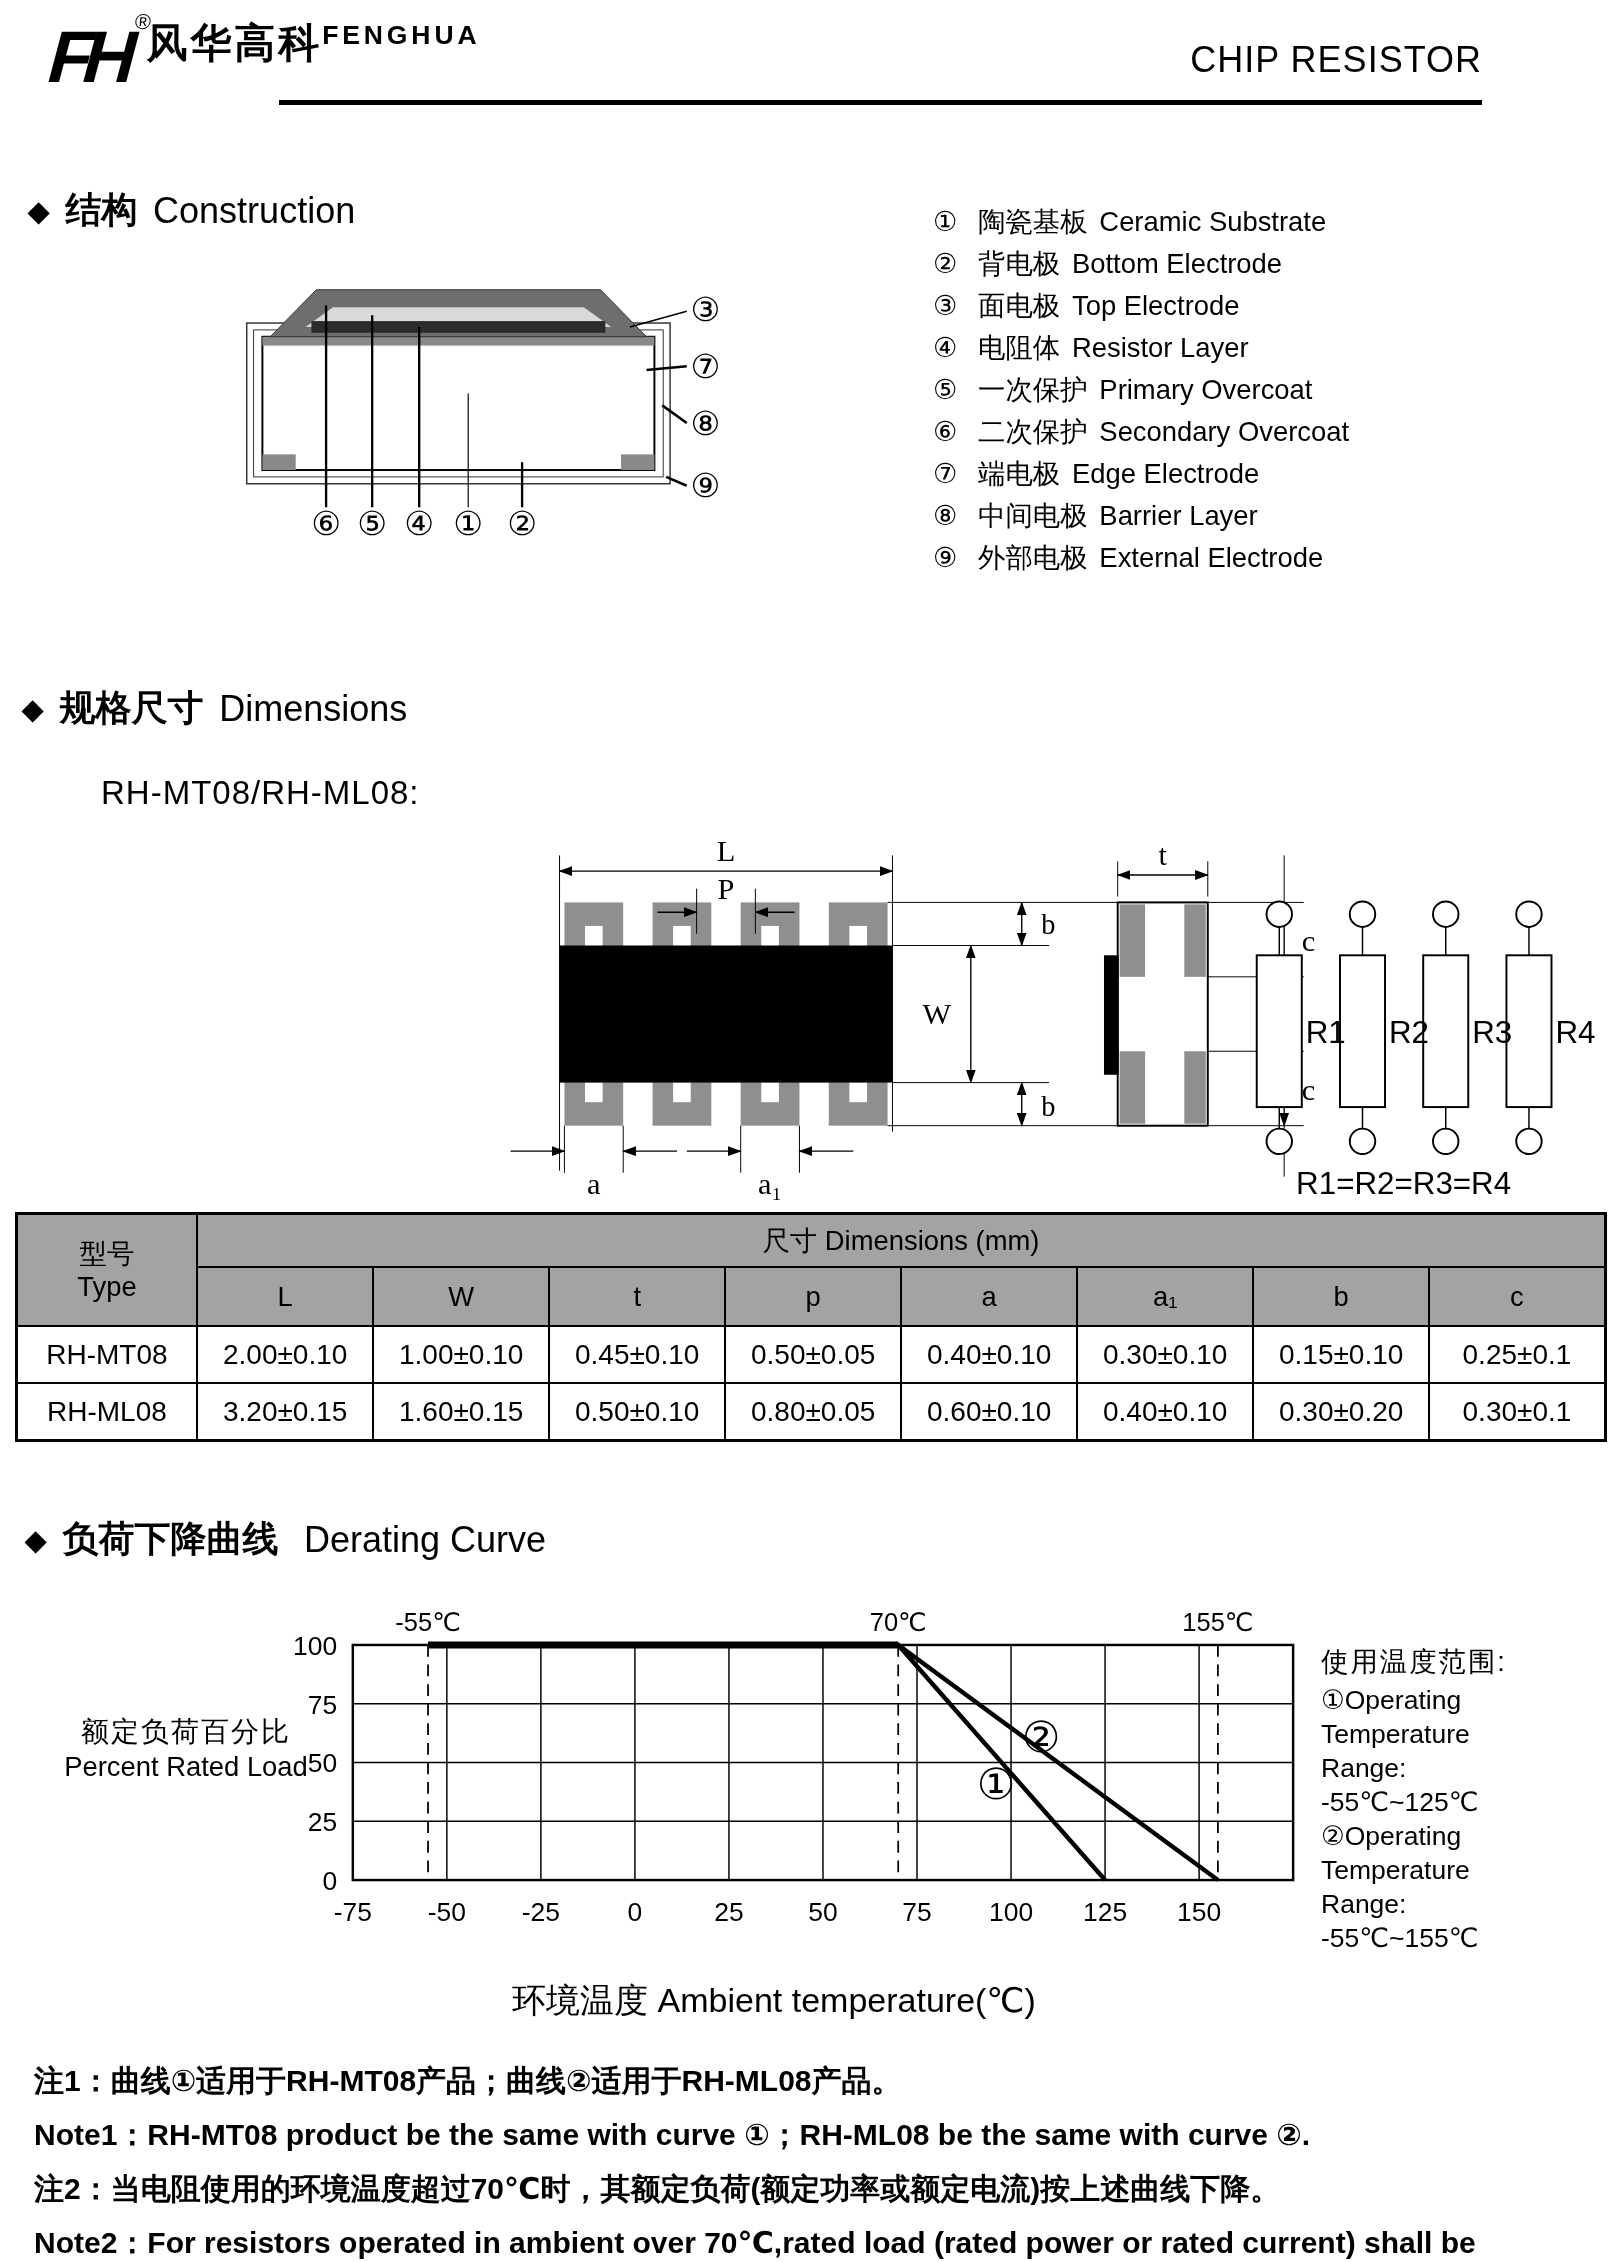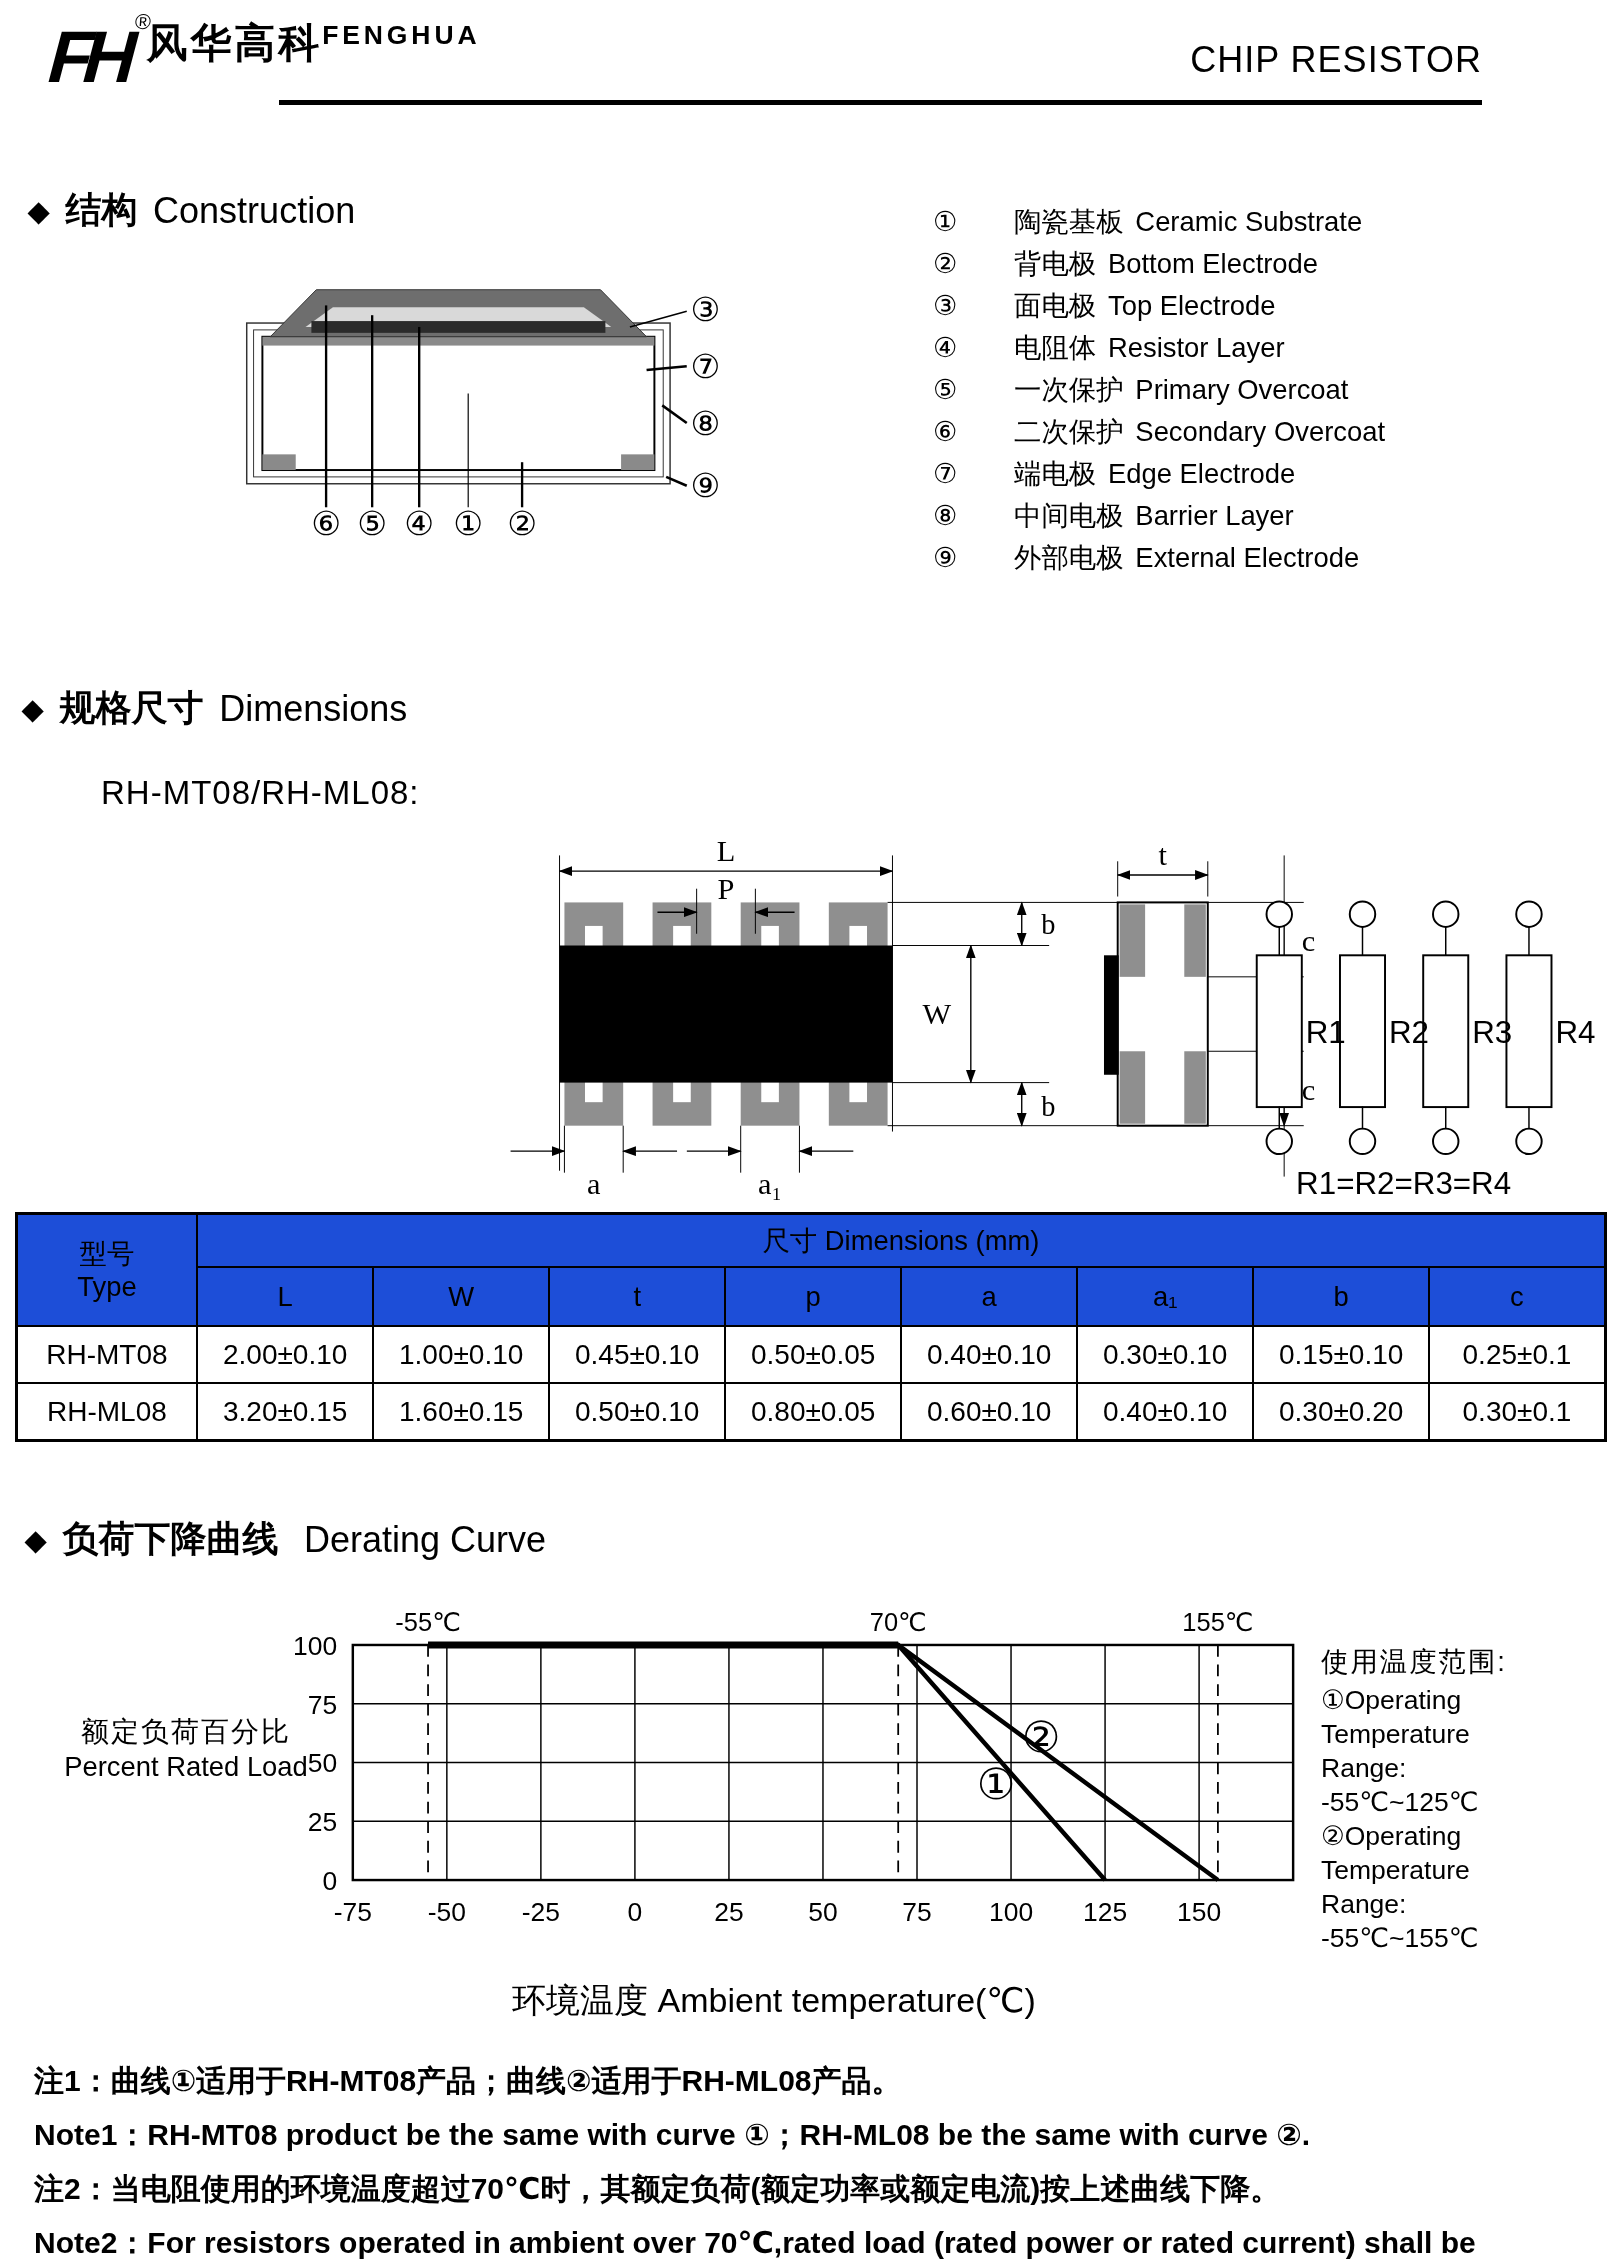--- a/index.html
+++ b/index.html
@@ -20,30 +20,30 @@
   
   .sec-h{font-size:36px;display:flex;align-items:center;gap:15.7px;}
   .sec-h .bullet{font-size:29px;}
   .sec-h .h-cn{font-weight:bold;}
   .sec-h .h-en{font-weight:normal;}
 
   
   .legend{left:933px;top:204px;}
   .legend-item{display:flex;align-items:baseline;height:42px;font-size:27.4px;}
   .legend-num{width:45px;font-size:27.4px;}
-  .legend-cn{margin-right:11.8px;margin-left:36px;}
+  .legend-cn{margin-right:11.8px;}
 
   
   .dims-subtitle{left:101px;top:774px;font-size:33px;letter-spacing:1px;}
 
   
   table.dims{left:14.7px;top:1212px;position:absolute;border-collapse:collapse;table-layout:fixed;}
   table.dims td{border:2px solid #000;text-align:center;vertical-align:middle;font-size:27.4px;padding:0;}
   table.dims{border:3.9px solid #000;}
-  td.gray{background:#1d4ed8;}
+  td.gray{background:#a3a3a3;}
   tr.hrow1 td{height:51px;}
   tr.hrow2 td{height:57px;}
   tr.drow td{height:55px;font-size:28px;}
   .type-h div{line-height:33px;}
 
   
   .ylabel{left:34px;top:1713px;width:304px;text-align:center;}
   .ylabel .cn{font-size:28px;letter-spacing:2px;}
   .ylabel .en{font-size:27.4px;}
   .side-note{left:1321px;top:1645px;width:294px;font-size:26.5px;line-height:34px;}

